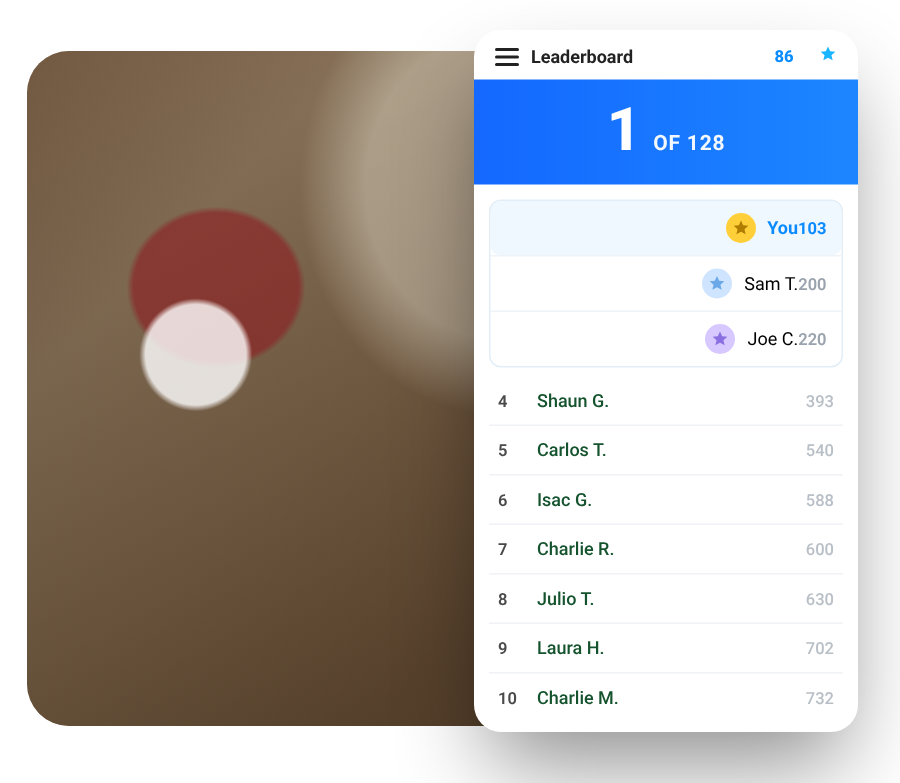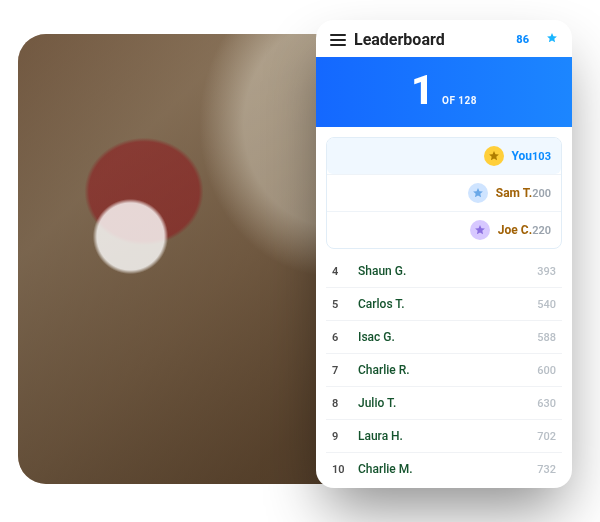--- a/index.html
+++ b/index.html
@@ -33,46 +33,46 @@
     display: flex; flex-direction: column;
   }
   
   .ph-header {
     display:flex; align-items:center; justify-content:space-between;
     padding: 10px 14px 8px 14px;
     font-size: 12px; font-weight: 700; color:#222;
   }
   .ph-header .left { display:flex; align-items:center; gap:8px; }
   .menu-icon svg { display:block; }
-  .title { font-size: 16px; font-weight:700; }
+  .title { font-size: 12px; font-weight:700; }
   .points { display:flex; align-items:center; gap:17px; font-size:11px; font-weight:800; color:#0a8bff; }
   .points svg { width:12px; height:12px; }
   
   .banner {
     background: linear-gradient(90deg, #1468ff 0%, #1c86ff 100%);
     color:#fff;
     display:flex; align-items:baseline; justify-content:center;
     padding: 14px 0 16px 0;
   }
   .banner .rank { font-size: 40px; font-weight:800; line-height:1; }
-  .banner .of { font-size: 10px; font-weight:700; margin-left:8px; letter-spacing:0.5px; opacity:0.95; }
+  .banner .of { font-size: 14px; font-weight:700; margin-left:8px; letter-spacing:0.5px; opacity:0.95; }
   
   .podium {
     margin: 10px 10px 6px 10px;
     border: 1px solid #e1edf7; border-radius: 8px;
     overflow:hidden;
   }
   .prow {
     display:flex; align-items:center; justify-content:flex-end;
     padding: 8px 10px;
     font-size: 12px;
   }
   .prow + .prow { border-top: 1px solid #eef3f8; }
   .prow .pl { display:flex; align-items:center; gap:8px; }
-  .prow .name { font-weight:700; color:#a16207; }
+  .prow .name { font-weight:400; color:#000000; }
   .prow .score { color:#9aa3ad; font-size:11px; font-weight:600; }
   .prow.you {
     background:#f0f8ff;
     border-radius:6px;
   }
   .prow.you .name { color:#0a8bff; font-weight:700; }
   .prow.you .score { color:#0a8bff; font-weight:700; }
   .medal {
     width:20px; height:20px; border-radius:50%;
     display:flex; align-items:center; justify-content:center;

